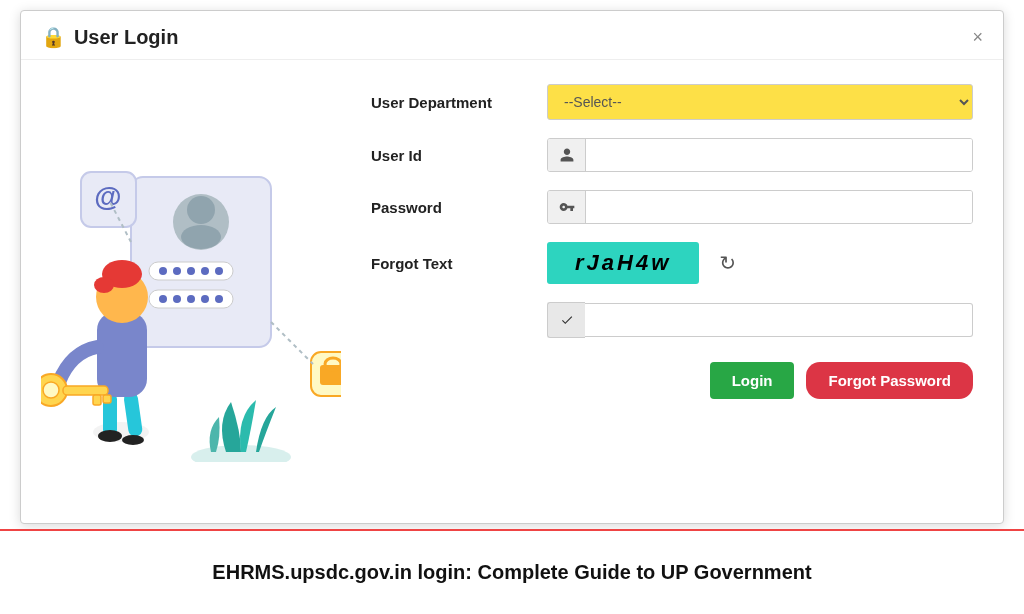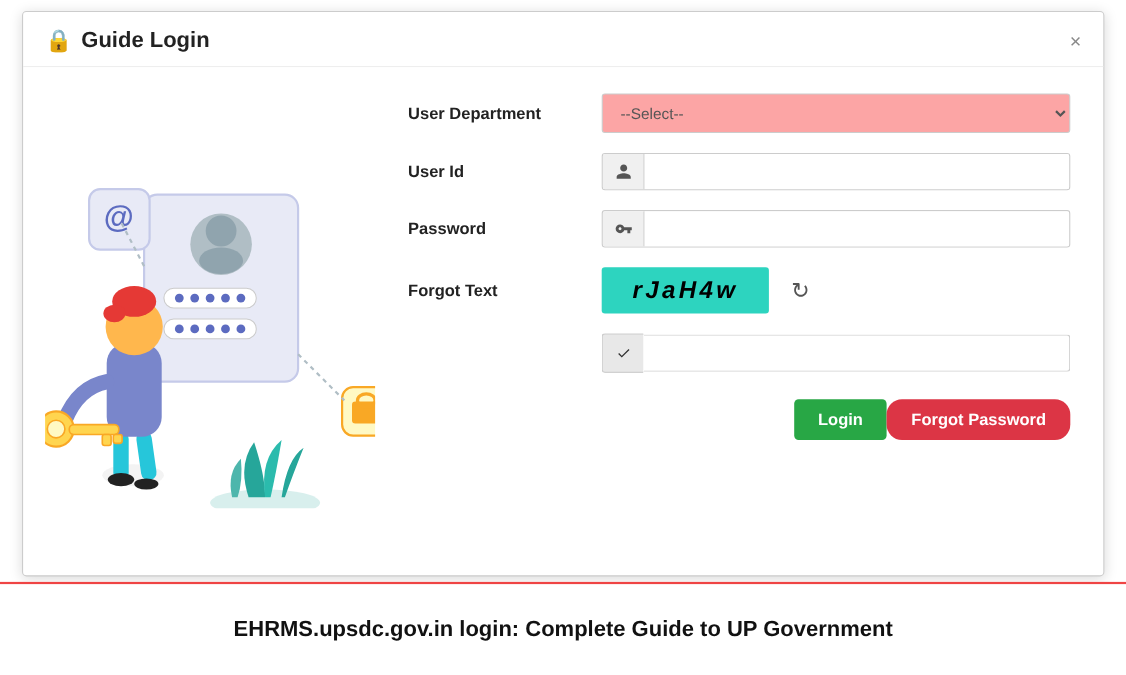--- a/index.html
+++ b/index.html
@@ -105,21 +105,21 @@
       align-items: center;
     }
 
     .form-select {
       width: 100%;
       padding: 8px 12px;
       border: 1px solid #ccc;
       border-radius: 3px;
       font-size: 14px;
       color: #555;
-      background: #fca5a5;
+      background: #fde047;
       cursor: pointer;
     }
 
     .input-with-icon {
       display: flex;
       align-items: stretch;
       width: 100%;
       border: 1px solid #ccc;
       border-radius: 3px;
       overflow: hidden;
@@ -202,20 +202,21 @@
       border-left: none;
       border-radius: 0 3px 3px 0;
       font-size: 14px;
       outline: none;
     }
 
     
     .btn-row {
       display: flex;
       justify-content: flex-end;
+      gap: 12px;
       margin-top: 6px;
       padding-right: 0;
     }
 
     .btn {
       padding: 10px 22px;
       border: none;
       border-radius: 4px;
       font-size: 15px;
       font-weight: 600;
@@ -253,21 +254,21 @@
       text-align: center;
     }
   </style>
 </head>
 <body>
 
 <div class="modal-container">
   <div class="modal-header">
     <div class="modal-title">
       <span>🔒</span>
-      <span>Guide Login</span>
+      <span>User Login</span>
     </div>
     <button class="modal-close">×</button>
   </div>
 
   <div class="modal-body">
 
     <div class="illustration-area">
       <svg class="illustration-svg" viewBox="0 0 300 340">
 
         <rect x="90" y="55" width="140" height="170" rx="12" ry="12" fill="#e8eaf6" stroke="#c5cae9" stroke-width="2"></rect>

